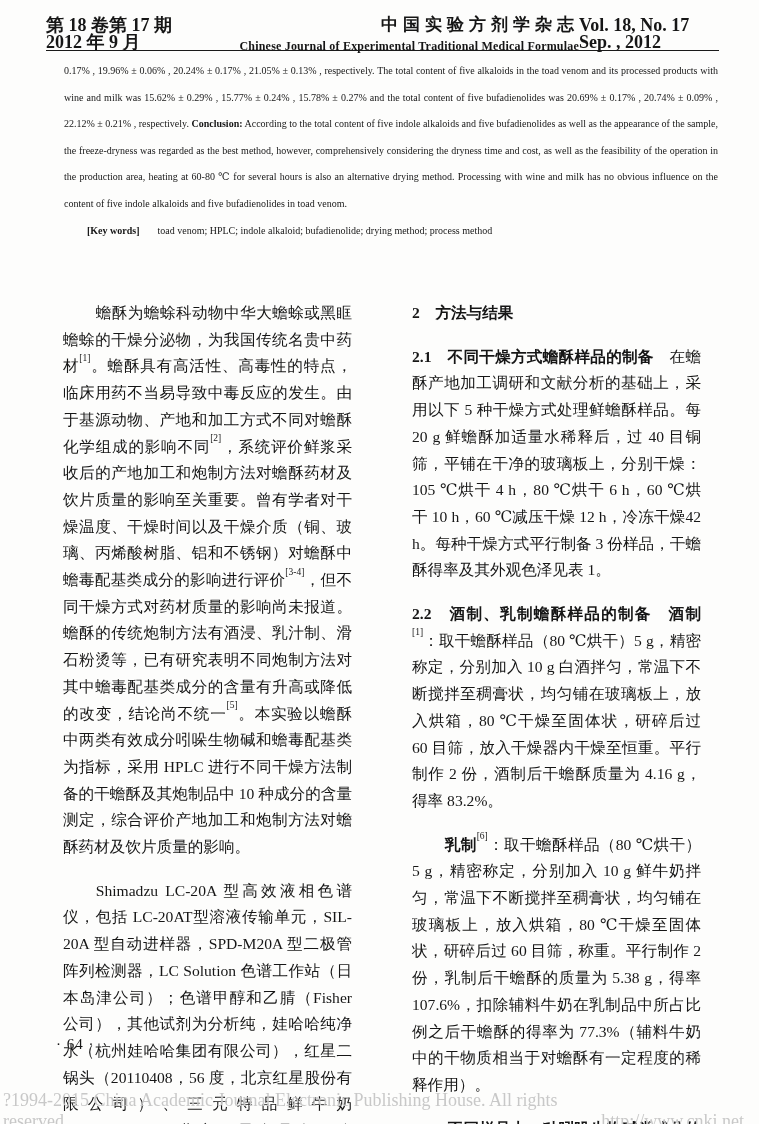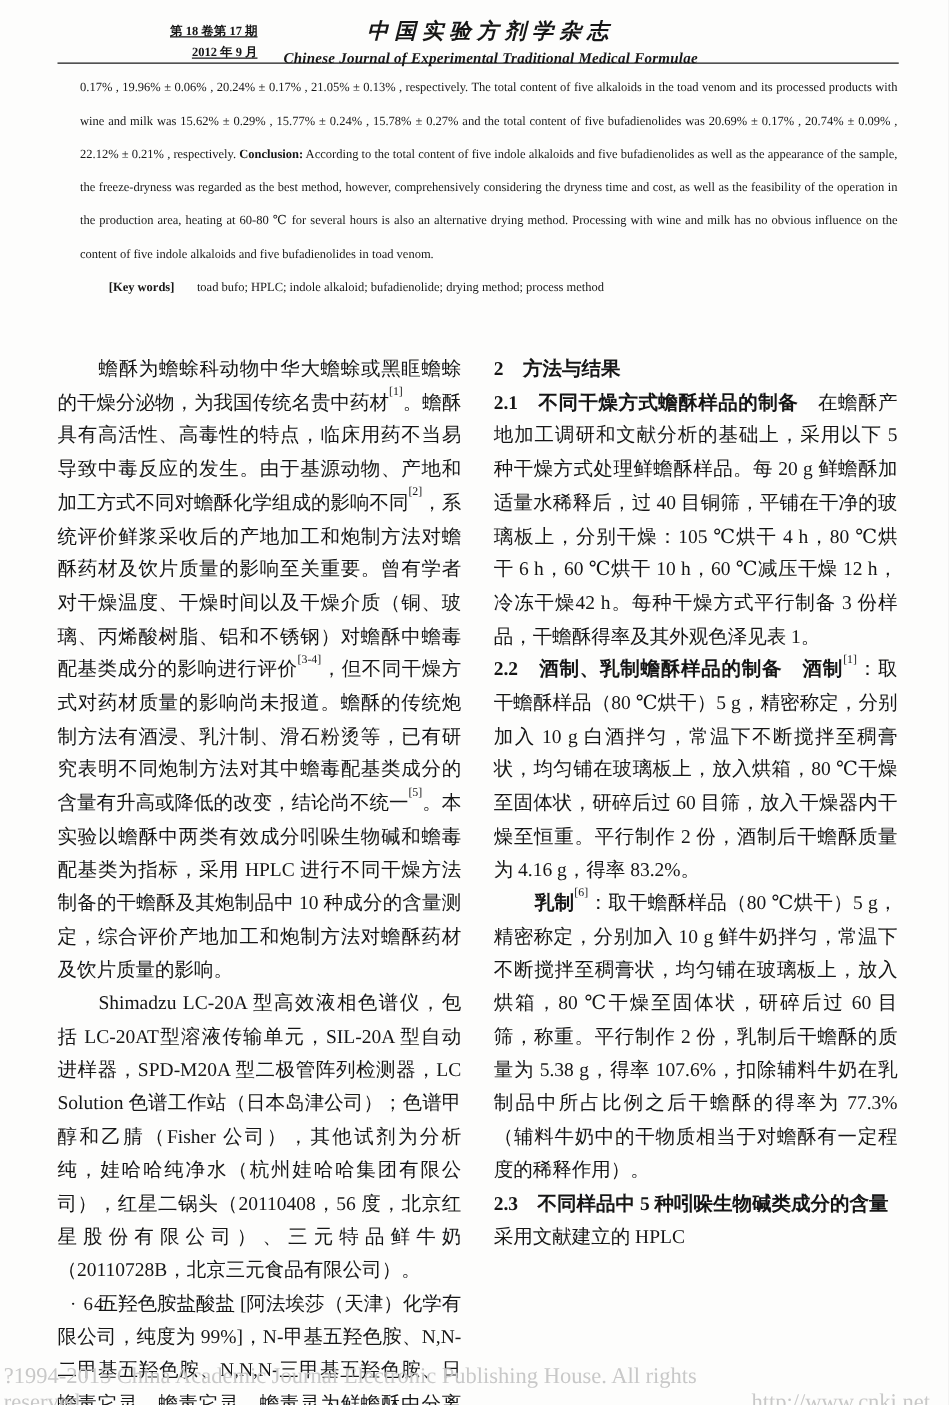--- a/index.html
+++ b/index.html
@@ -11,22 +11,22 @@
     overflow:hidden;
     font-family:"Liberation Serif","DejaVu Serif",serif;
     color:#161616;
   }
   
   .header{
     position:absolute;top:13px;left:46px;right:40px;
     display:grid;grid-template-columns:160px 1fr 140px;
     align-items:center;
   }
-  .h-side{font-size:10px;line-height:17px;text-align:right;font-weight:bold;text-decoration:underline;}
-  .h-center{text-align:center;font-style:italic;}
+  .h-side{font-size:18px;line-height:17px;text-align:left;font-weight:bold;}
+  .h-center{text-align:right;}
   .cn-title{font-size:17px;font-weight:bold;letter-spacing:5px;}
   .en-title{font-size:12px;font-weight:bold;margin-top:3px;letter-spacing:0.2px;}
   .rule{
     position:absolute;top:50px;left:46px;right:40px;
     border-top:1.6px solid #1a1a1a;
   }
   
   .abstract{
     position:absolute;top:58px;left:64px;right:41px;
     font-size:10px;line-height:26.6px;
@@ -38,21 +38,21 @@
   
   .columns{
     position:absolute;top:283px;left:46px;right:41px;
     display:flex;gap:26px;
   }
   .col{
     width:calc(50% - 13px);
     font-size:15.6px;line-height:26.7px;
     text-align:justify;
   }
-  .col p{margin:0;}
+  .col p{margin:17px;}
   .indent{text-indent:2.1em;}
   .heading{font-weight:bold;}
   sup{
     font-size:9.5px;
     line-height:0;
     position:relative;top:-0.45em;
   }
   
   .page-num{
     position:absolute;left:56px;top:1036px;
@@ -71,26 +71,30 @@
 
   <div class="header">
     <div class="h-side">
       <div>第 18 卷第 17 期</div>
       <div>2012 年 9 月</div>
     </div>
     <div class="h-center">
       <div class="cn-title">中国实验方剂学杂志</div>
       <div class="en-title">Chinese Journal of Experimental Traditional Medical Formulae</div>
     </div>
+    <div class="h-side">
+      <div>Vol. 18, No. 17</div>
+      <div>Sep. , 2012</div>
+    </div>
   </div>
   <div class="rule"></div>
 
   <div class="abstract">
     <p class="abs-p"><span>0.17% , 19.96% ± 0.06% , 20.24% ± 0.17% , 21.05% ± 0.13% , respectively. The total content of five alkaloids in the toad venom and its processed products with wine and milk was 15.62% ± 0.29% , 15.77% ± 0.24% , 15.78% ± 0.27% and the total content of five bufadienolides was 20.69% ± 0.17% , 20.74% ± 0.09% , 22.12% ± 0.21% , respectively. </span><b>Conclusion:</b><span> According to the total content of five indole alkaloids and five bufadienolides as well as the appearance of the sample, the freeze-dryness was regarded as the best method, however, comprehensively considering the dryness time and cost, as well as the feasibility of the operation in the production area, heating at 60-80 ℃ for several hours is also an alternative drying method. Processing with wine and milk has no obvious influence on the content of five indole alkaloids and five bufadienolides in toad venom.</span></p>
-    <p class="keywords"><b>[Key words]</b><span class="kw-gap"></span><span>toad bufo; HPLC; indole alkaloid; bufadienolide; drying method; process method</span></p>
+    <p class="keywords"><b>[Key words]</b><span class="kw-gap"></span><span>toad venom; HPLC; indole alkaloid; bufadienolide; drying method; process method</span></p>
   </div>
 
   <div class="columns">
     <div class="col">
       <p class="indent"><span>蟾酥为蟾蜍科动物中华大蟾蜍或黑眶蟾蜍的干燥分泌物，为我国传统名贵中药材</span><sup>[1]</sup><span>。蟾酥具有高活性、高毒性的特点，临床用药不当易导致中毒反应的发生。由于基源动物、产地和加工方式不同对蟾酥化学组成的影响不同</span><sup>[2]</sup><span>，系统评价鲜浆采收后的产地加工和炮制方法对蟾酥药材及饮片质量的影响至关重要。曾有学者对干燥温度、干燥时间以及干燥介质（铜、玻璃、丙烯酸树脂、铝和不锈钢）对蟾酥中蟾毒配基类成分的影响进行评价</span><sup>[3-4]</sup><span>，但不同干燥方式对药材质量的影响尚未报道。蟾酥的传统炮制方法有酒浸、乳汁制、滑石粉烫等，已有研究表明不同炮制方法对其中蟾毒配基类成分的含量有升高或降低的改变，结论尚不统一</span><sup>[5]</sup><span>。本实验以蟾酥中两类有效成分吲哚生物碱和蟾毒配基类为指标，采用 HPLC 进行不同干燥方法制备的干蟾酥及其炮制品中 10 种成分的含量测定，综合评价产地加工和炮制方法对蟾酥药材及饮片质量的影响。</span></p>
       <p class="indent">Shimadzu LC-20A 型高效液相色谱仪，包括 LC-20AT型溶液传输单元，SIL-20A 型自动进样器，SPD-M20A 型二极管阵列检测器，LC Solution 色谱工作站（日本岛津公司）；色谱甲醇和乙腈（Fisher 公司），其他试剂为分析纯，娃哈哈纯净水（杭州娃哈哈集团有限公司），红星二锅头（20110408，56 度，北京红星股份有限公司）、三元特品鲜牛奶（20110728B，北京三元食品有限公司）。</p>
       <p class="indent">五羟色胺盐酸盐 [阿法埃莎（天津）化学有限公司，纯度为 99%]，N-甲基五羟色胺、N,N-二甲基五羟色胺、N,N,N-三甲基五羟色胺、日蟾毒它灵、蟾毒它灵、蟾毒灵为鲜蟾酥中分离制备，蟾蜍噻咛为干蟾皮中分离得到，面积归一化法测定纯度（N,N-二甲基五羟色胺、蟾蜍噻咛、蟾毒它灵和蟾毒灵 &gt;98%，N-甲基五羟色胺 96.5%，N,N,N-三甲基五羟色胺 96.3%，日蟾毒它灵 92.9%），华蟾酥毒基（批号</p>
     </div>
     <div class="col">
       <p class="heading">2　方法与结果</p>

